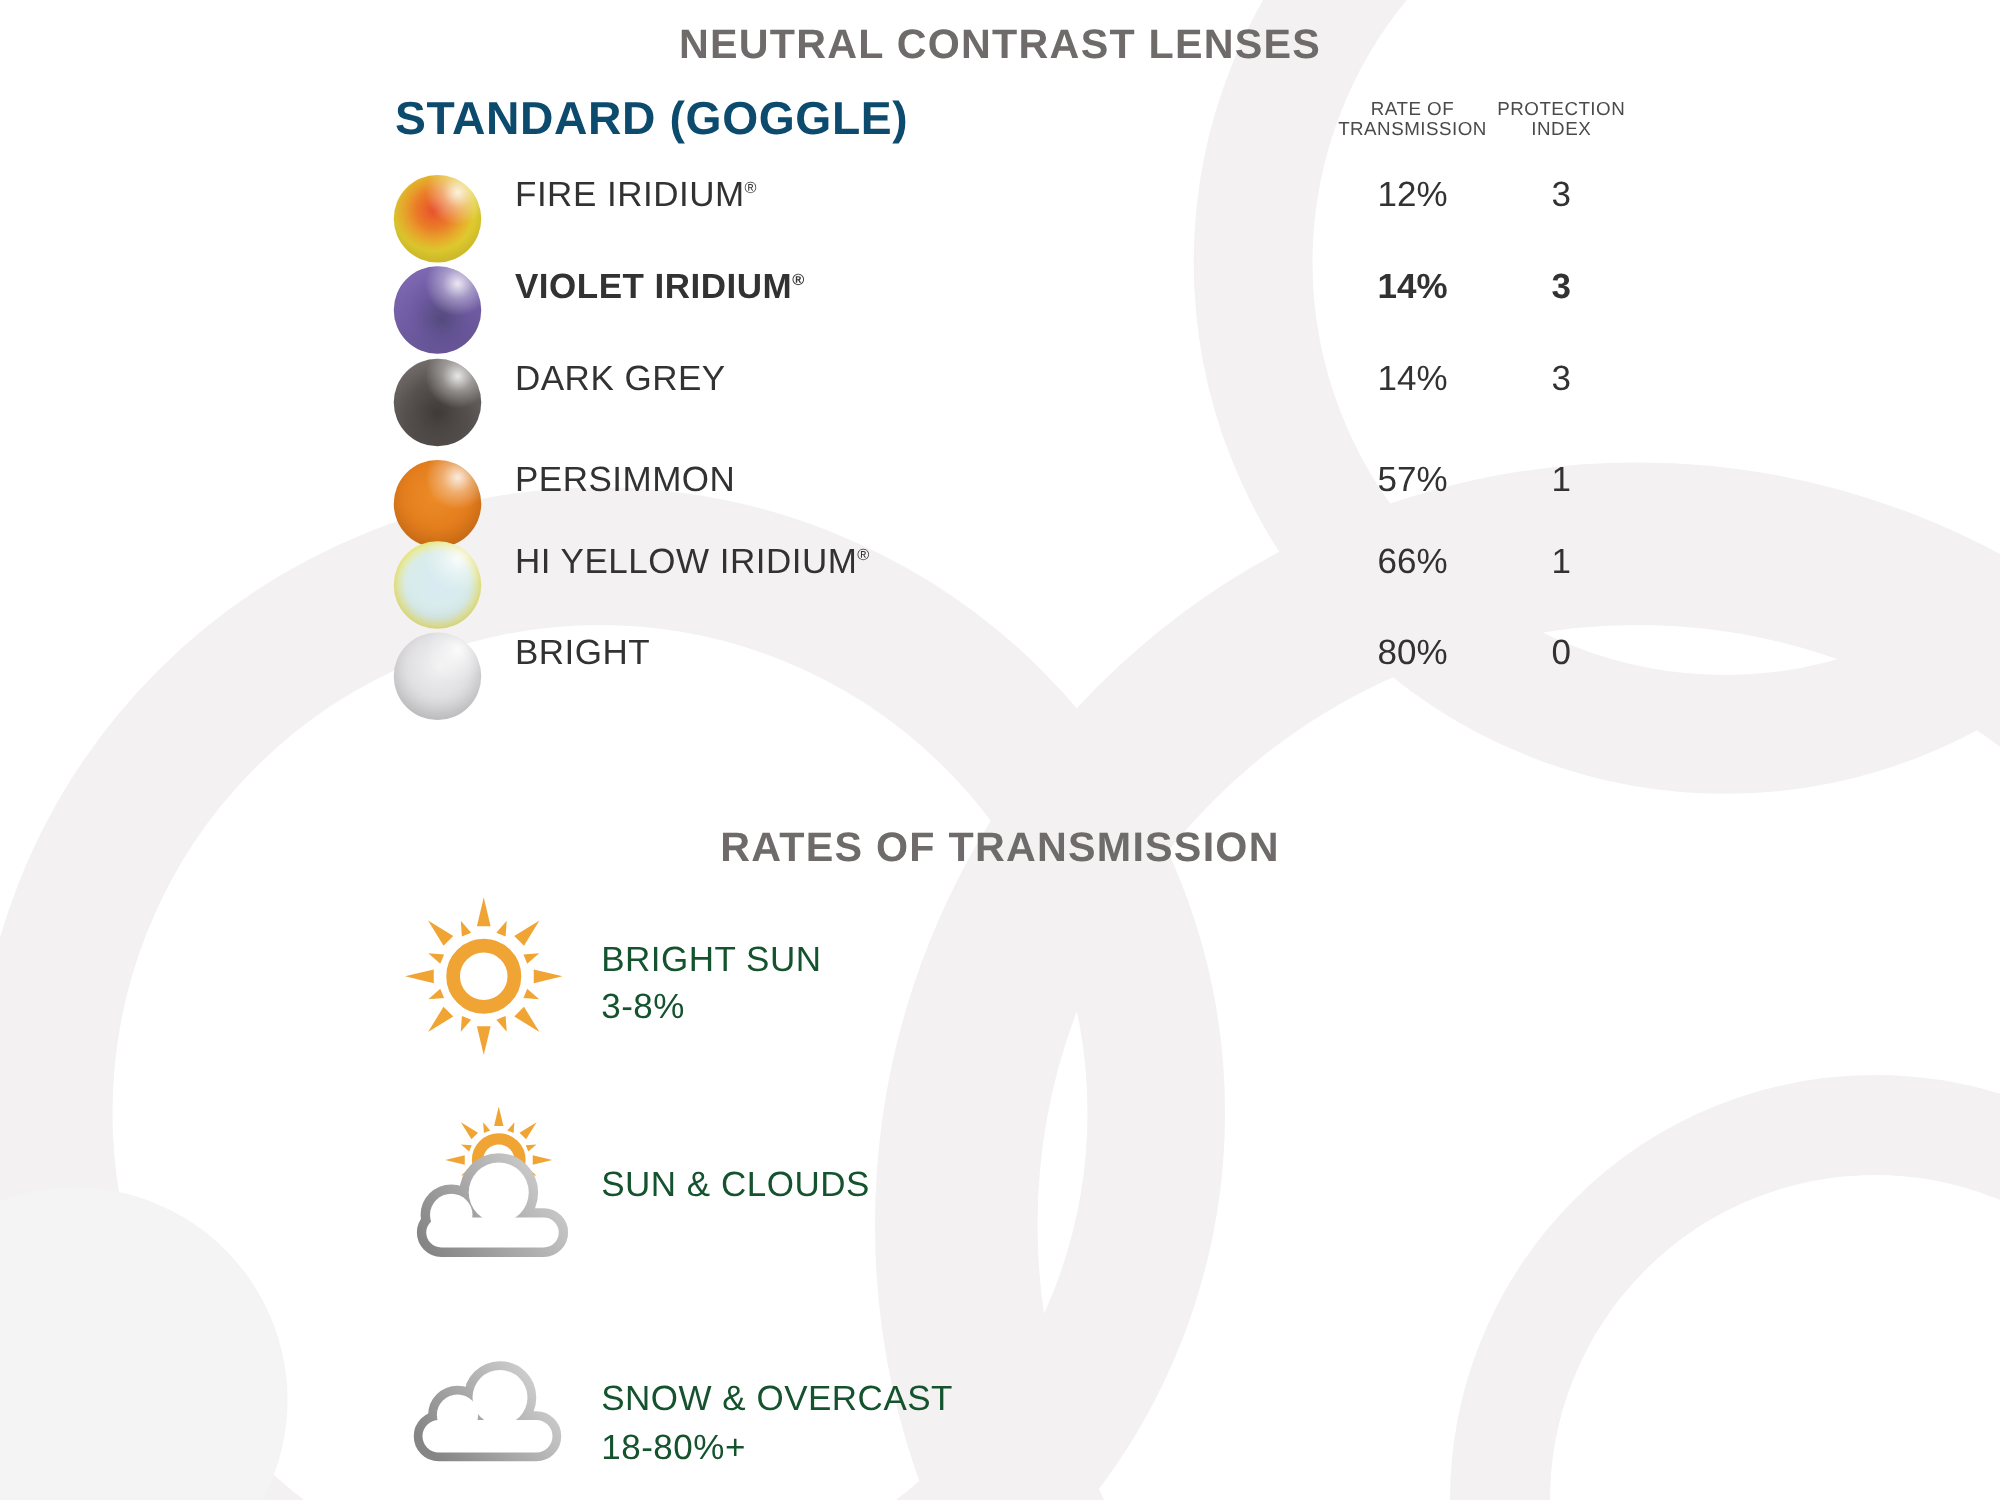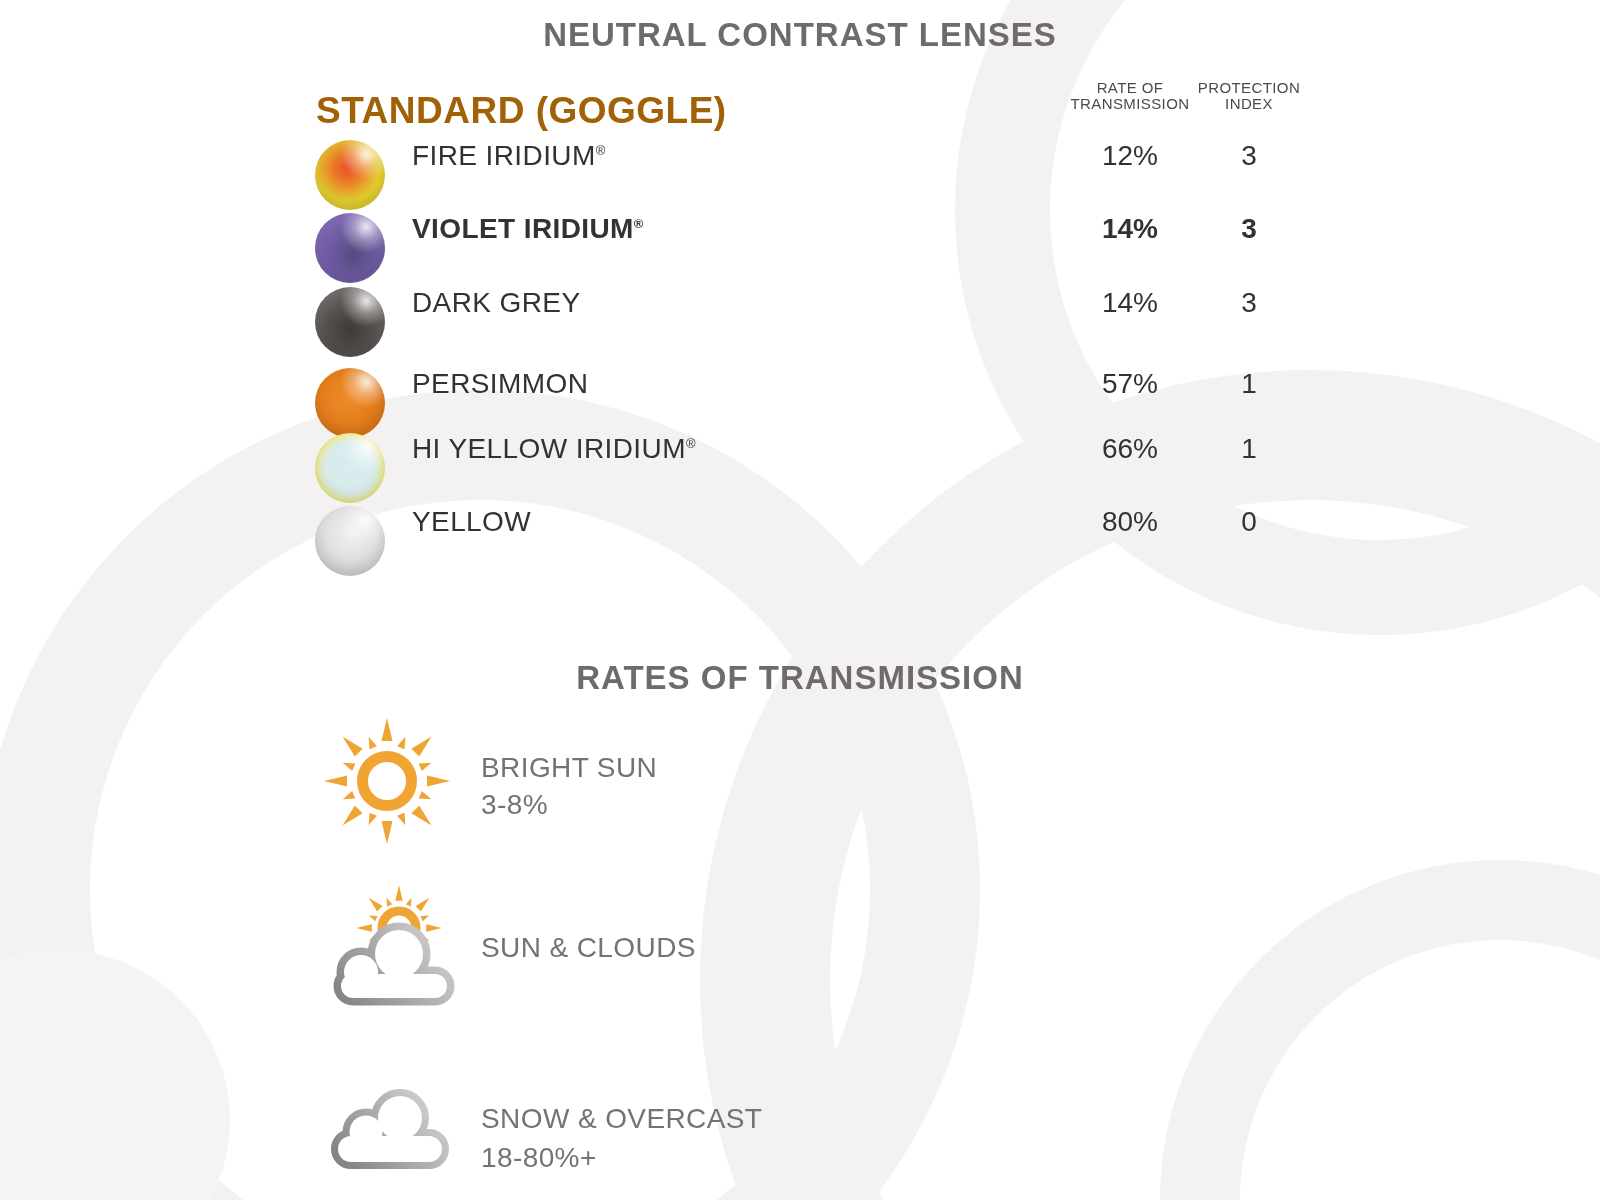--- a/index.html
+++ b/index.html
@@ -20,21 +20,21 @@
 
   
   .big-title{
     position:absolute;left:0;width:1600px;text-align:center;
     font-size:33px;font-weight:800;letter-spacing:1px;color:#6f6b6a;
   }
   #main-title{top:16px;}
   #rates-title{top:659px;}
   #section-title{
     position:absolute;left:316px;top:74px;
-    font-size:37px;font-weight:900;letter-spacing:0.5px;color:#a16207;margin-top:16px;
+    font-size:37px;font-weight:900;letter-spacing:0.5px;color:#0c4a6e;
   }
   .col-header{
     position:absolute;top:80px;text-align:center;
     font-size:15px;line-height:16px;color:#4a4a4a;letter-spacing:0.4px;
   }
   #col-transmission{left:1040px;width:180px;}
   #col-index{left:1174px;width:150px;}
 
   
   .lens-row{position:absolute;left:315px;width:1005px;height:70px;display:flex;align-items:flex-start;}
@@ -51,21 +51,21 @@
   .cell-trans{position:absolute;left:745px;width:140px;text-align:center;font-size:28px;color:#323232;}
   .cell-index{position:absolute;left:884px;width:100px;text-align:center;font-size:28px;color:#323232;}
   #row0{top:140px;} #row1{top:213px;font-weight:bold;} #row2{top:287px;}
   #row3{top:368px;} #row4{top:433px;} #row5{top:506px;}
 
   
   .wx-icon{position:absolute;}
   #wx-icon-0{left:319px;top:713px;}
   #wx-icon-1{left:315px;top:880px;}
   #wx-icon-2{left:330px;top:1082px;}
-  .wx-text{position:absolute;left:481px;font-size:28px;letter-spacing:0.4px;color:#737373;}
+  .wx-text{position:absolute;left:481px;font-size:28px;letter-spacing:0.4px;color:#14532d;}
   #wx-text-0{top:749px;line-height:37px;}
   #wx-text-1{top:928px;line-height:39px;}
   #wx-text-2{top:1099px;line-height:39px;}
   .wx-label,.wx-range{white-space:nowrap;}
 </style>
 </head>
 <body>
 
 <div id="page">
 
@@ -116,21 +116,21 @@
       <div class="cell-index">1</div>
     </div>
     <div class="lens-row" id="row4">
       <div class="lens" style="background: radial-gradient(circle, rgb(215, 235, 242) 0%, rgb(217, 236, 234) 52%, rgb(232, 236, 171) 64%, rgb(239, 231, 95) 76%, rgb(240, 233, 110) 100%);"></div>
       <div class="lens-label"><span>HI YELLOW IRIDIUM</span><sup class="reg">®</sup></div>
       <div class="cell-trans">66%</div>
       <div class="cell-index">1</div>
     </div>
     <div class="lens-row" id="row5">
       <div class="lens" style="background: radial-gradient(circle at 52% 38%, rgb(241, 241, 242) 0%, rgb(224, 224, 226) 45%, rgb(205, 205, 207) 80%, rgb(197, 197, 199) 100%);"></div>
-      <div class="lens-label"><span>YELLOW</span><sup class="reg"></sup></div>
+      <div class="lens-label"><span>BRIGHT</span><sup class="reg"></sup></div>
       <div class="cell-trans">80%</div>
       <div class="cell-index">0</div>
     </div>
 
     <div class="big-title" id="rates-title">RATES OF TRANSMISSION</div>
 
     <div class="wx-icon" id="wx-icon-0">
       <svg width="136" height="136" viewBox="0 0 136 136" xmlns="http://www.w3.org/2000/svg" xmlns:xlink="http://www.w3.org/1999/xlink">
         <g id="sunrays" class="sun-fill" fill="#f0a434">
           <polygon points="68,5 62.5,28 73.5,28" transform="rotate(0 68 68)"></polygon>

